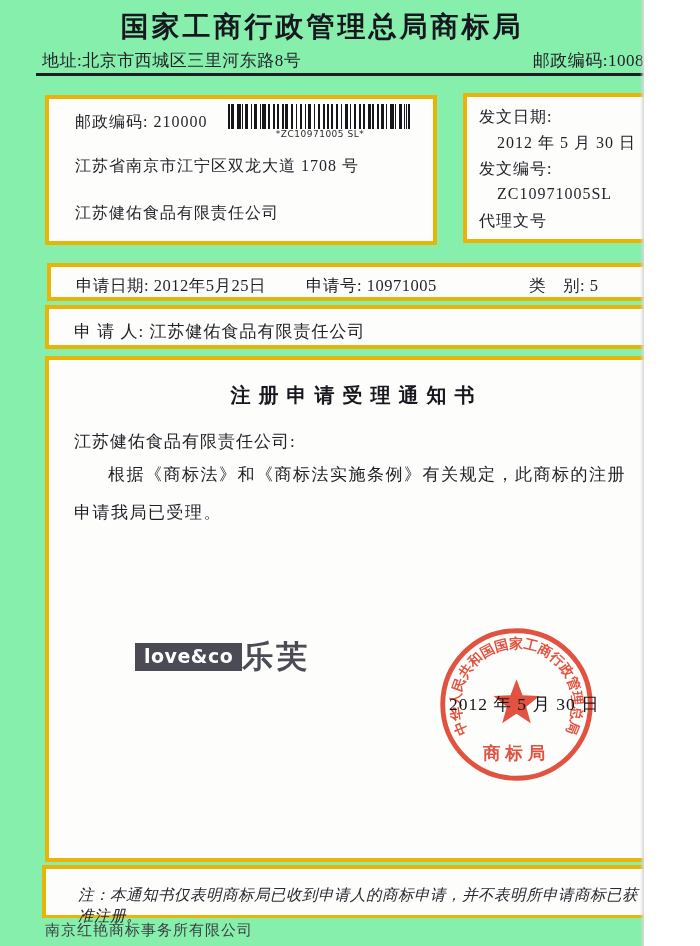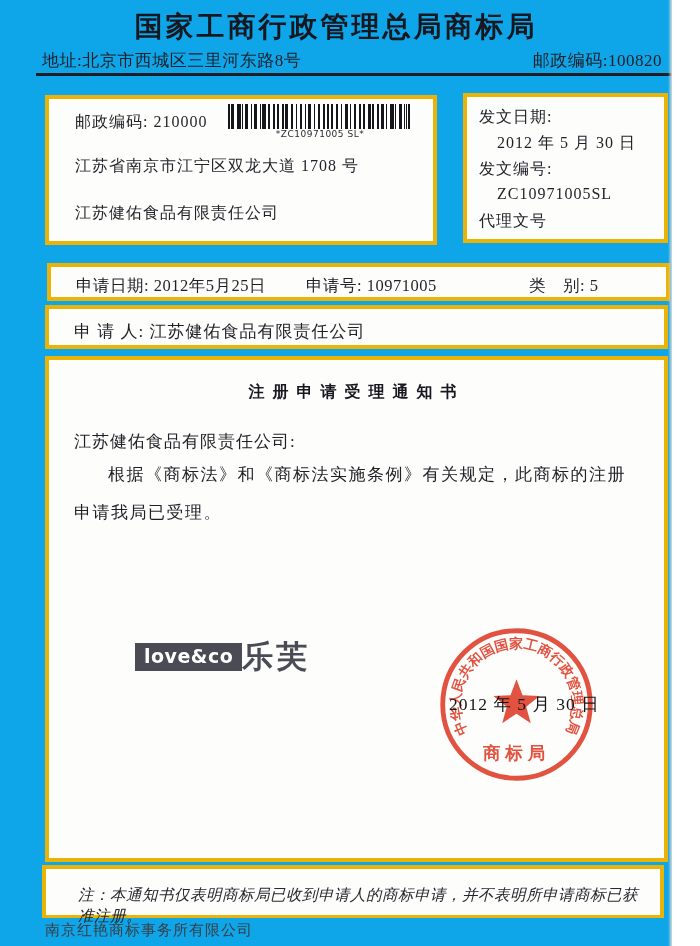--- a/index.html
+++ b/index.html
@@ -1,23 +1,22 @@
 <!DOCTYPE html>
 <html><head>
 <meta charset="utf-8">
 <style>
   html,body{margin:0;padding:0;background:#ffffff;}
   .page{
     position:relative;
     width:644px;height:946px;
-    background:#0ea5e9;
+    background:#86efac;
     font-family:"Liberation Serif","DejaVu Serif",serif;
     color:#1f1f26;
     overflow:hidden;
-    padding-left:28px;
   }
   
   .page::after{
     content:"";position:absolute;right:0;top:0;width:4px;height:100%;
     background:linear-gradient(90deg,transparent,#d8d8d8);pointer-events:none;
   }
   .abs{position:absolute;}
 
   
   .doc-title{
@@ -59,21 +58,21 @@
 
   .app-row1{top:263px;left:47px;width:623px;height:38px;}
   .app-row1 .cell{position:absolute;top:8px;font-size:16.5px;white-space:nowrap;letter-spacing:.5px;}
   .app-row2{top:305px;left:45px;width:623px;height:44px;}
   .app-row2 .cell{position:absolute;top:11px;left:25px;font-size:17px;letter-spacing:1px;}
 
   
   .notice-box{top:356px;left:45px;width:623px;height:506px;}
   .notice-title{
     position:absolute;top:22px;left:0;width:100%;text-align:center;
-    font-size:16px;font-weight:bold;letter-spacing:8px;color:#17171f;
+    font-size:20px;font-weight:bold;letter-spacing:8px;color:#17171f;
   }
   .notice-addressee{position:absolute;top:70px;left:25px;font-size:17px;letter-spacing:1px;}
   .notice-body{
     position:absolute;top:96px;left:25px;width:570px;
     font-size:17px;line-height:2.25;text-indent:2em;letter-spacing:1.5px;
   }
 
   
   .tm-logo{position:absolute;top:276px;left:86px;display:flex;align-items:center;
     font-family:"DejaVu Sans","Liberation Sans",sans-serif;}

